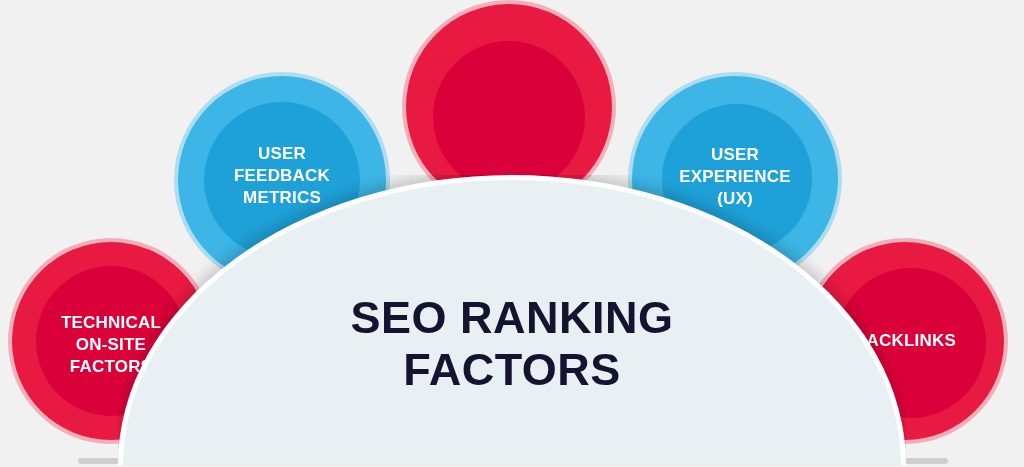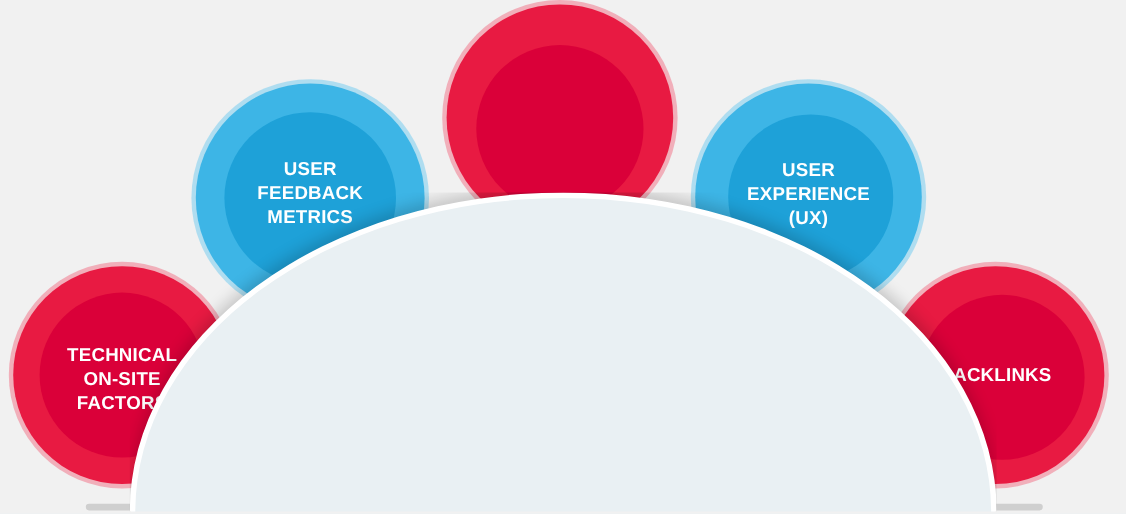--- a/index.html
+++ b/index.html
@@ -56,13 +56,15 @@
     <div class="ring"></div>
     <div class="inner" style="left:30px; top:26px; width:150px; height:150px;"></div>
     <div class="label" style="top:88px;">BACKLINKS</div>
   </div>
 
   <div class="dome-shadow"></div>
   <div class="dome-wrap">
     <div class="dome"></div>
   </div>
 
+  <div class="title">SEO RANKING
+FACTORS</div>
 </div>
 
 </body></html>

